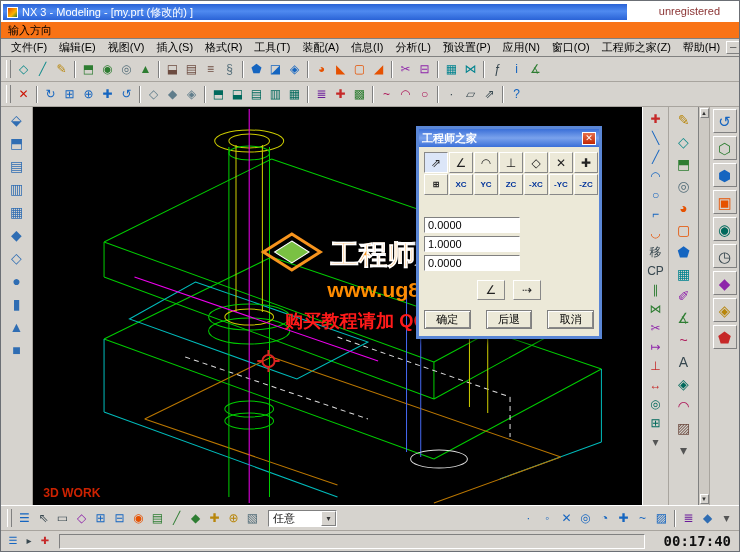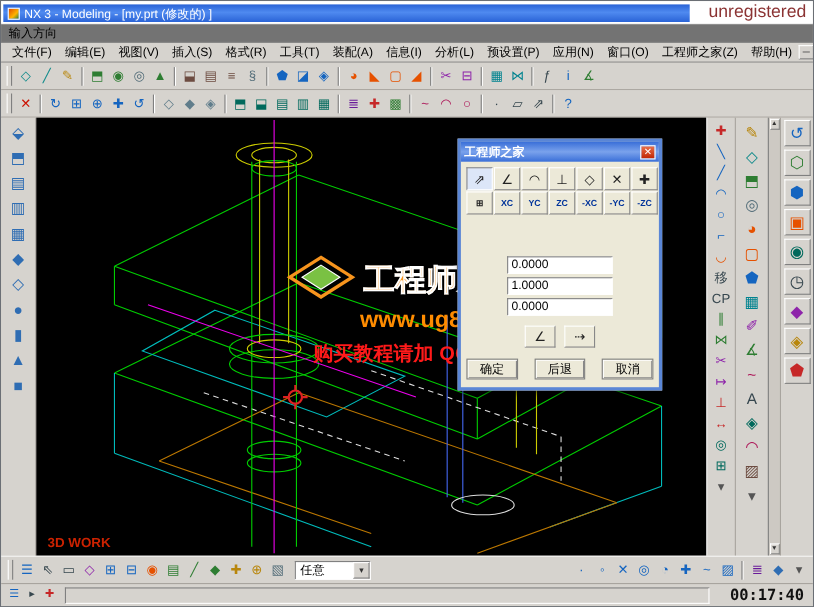--- a/index.html
+++ b/index.html
@@ -5,24 +5,24 @@
   * { box-sizing: border-box; margin: 0; padding: 0; }
   html,body { background:#9aa0a8; }
   body { font-family:"Liberation Sans",sans-serif; }
   #app { width:740px; height:552px; background:#d6d3ce; border:1px solid #6b6f75; display:flex; flex-direction:column; overflow:hidden; }
 
   
   .titlestrip { height:20px; background:#ffffff; display:flex; align-items:center; }
   .titlebar { height:16px; width:624px; margin:2px 0 0 2px; background:linear-gradient(180deg,#2a63d6,#4f8af0 45%,#2a63d6); display:flex; align-items:center; padding:0 4px; gap:4px; }
   .applogo { width:11px; height:11px; background:linear-gradient(135deg,#e04a00,#ffb400 60%,#2e7d32); border:1px solid #fff; flex:0 0 auto; }
   .titletext { color:#fff; font-size:11px; font-weight:normal; white-space:nowrap; overflow:hidden; }
-  .unreg { margin-left:auto; padding-right:6px; font-size:16px; color:#8b3333; }
-
-  
-  .promptbar { height:18px; background:#737373; border-top:1px solid #fff; border-bottom:1px solid #808080; display:flex; align-items:center; font-size:11px; padding:0 3px; gap:4px; }
+  .unreg { margin-left:auto; padding-right:19px; font-size:11px; color:#8b3333; }
+
+  
+  .promptbar { height:18px; background:#f97316; border-top:1px solid #fff; border-bottom:1px solid #808080; display:flex; align-items:center; font-size:11px; padding:0 3px; gap:4px; }
   .prompt-label { padding:0 4px; white-space:nowrap; }
   .prompt-msg { flex:1; height:14px; border:1px solid; border-color:#808080 #fff #fff #808080; background:#dedbd6; padding:0 4px; line-height:12px; white-space:nowrap; overflow:hidden; }
 
   
   .menubar { height:18px; display:flex; align-items:center; padding:0 4px; border-bottom:1px solid #808080; background:#d6d3ce; }
   .menu-item { font-size:11px; padding:1px 6px; cursor:default; white-space:nowrap; }
   .winctls { margin-left:auto; display:flex; gap:2px; }
   .winctl { width:14px; height:13px; font-size:9px; line-height:11px; text-align:center; background:#d6d3ce; border:1px solid; border-color:#fff #808080 #808080 #fff; color:#333; }
 
   
@@ -52,21 +52,21 @@
   .dialog { position:absolute; left:415px; top:19px; width:186px; background:#ece9d8; border:3px solid #5a86d6; box-shadow:2px 3px 6px rgba(0,0,0,.6); }
   .dlg-title { height:18px; background:linear-gradient(180deg,#3a6fd8,#7aa2ec 50%,#3a6fd8); display:flex; align-items:center; padding:0 3px; }
   .dlg-title > span:first-child { color:#fff; font-size:11px; font-weight:bold; }
   .dlg-close { margin-left:auto; width:14px; height:13px; background:linear-gradient(180deg,#e8704a,#c22704); border:1px solid #fff; color:#fff; font-size:9px; line-height:11px; text-align:center; }
   .dlg-body { padding:5px; }
   .dlg-type { font-size:11px; margin:1px 0 4px 1px; }
   .vec-grid { display:grid; grid-template-columns:repeat(7,24px); gap:1px; margin-bottom:1px; }
   .vec-btn { width:24px; height:21px; display:flex; align-items:center; justify-content:center; font-size:12px; background:#ece9d8; border:1px solid; border-color:#fff #888 #888 #fff; }
   .vec-btn.axis { font-size:8px; font-weight:bold; }
   .vec-btn.selected { border-color:#888 #fff #fff #888; background:#dce6f8; }
-  .fields { margin-top:38px; display:flex; flex-direction:column; align-items:center; gap:3px; }
+  .fields { margin-top:22px; display:flex; flex-direction:column; align-items:flex-start; gap:3px; }
   .fld { width:96px; height:16px; font-size:11px; font-family:"Liberation Sans",sans-serif; border:1px solid; border-color:#808080 #fff #fff #808080; background:#fff; padding:0 3px; }
   .radio-row { display:flex; justify-content:flex-end; align-items:center; gap:4px; margin-top:8px; font-size:11px; padding-right:34px; }
   .radio { width:10px; height:10px; border-radius:50%; background:#fff; border:1px solid #808080; box-shadow:inset 1px 1px 1px rgba(0,0,0,.3); }
   .toolbtns { display:flex; justify-content:center; gap:8px; margin-top:9px; }
   .tool-btn { width:28px; height:20px; display:flex; align-items:center; justify-content:center; font-size:12px; background:#ece9d8; border:1px solid; border-color:#fff #888 #888 #fff; }
   .dlg-actions { display:flex; justify-content:center; gap:15px; margin-top:10px; margin-bottom:2px; }
   .btn { width:52px; height:19px; font-size:11px; font-family:"Liberation Sans",sans-serif; background:#ece9d8; border:1px solid #808080; box-shadow:inset 1px 1px 0 #fff, inset -1px -1px 0 #888; }
 
   
   .bottombar { height:25px; display:flex; align-items:center; padding:0 3px; background:#d6d3ce; border-top:1px solid #fff; }

